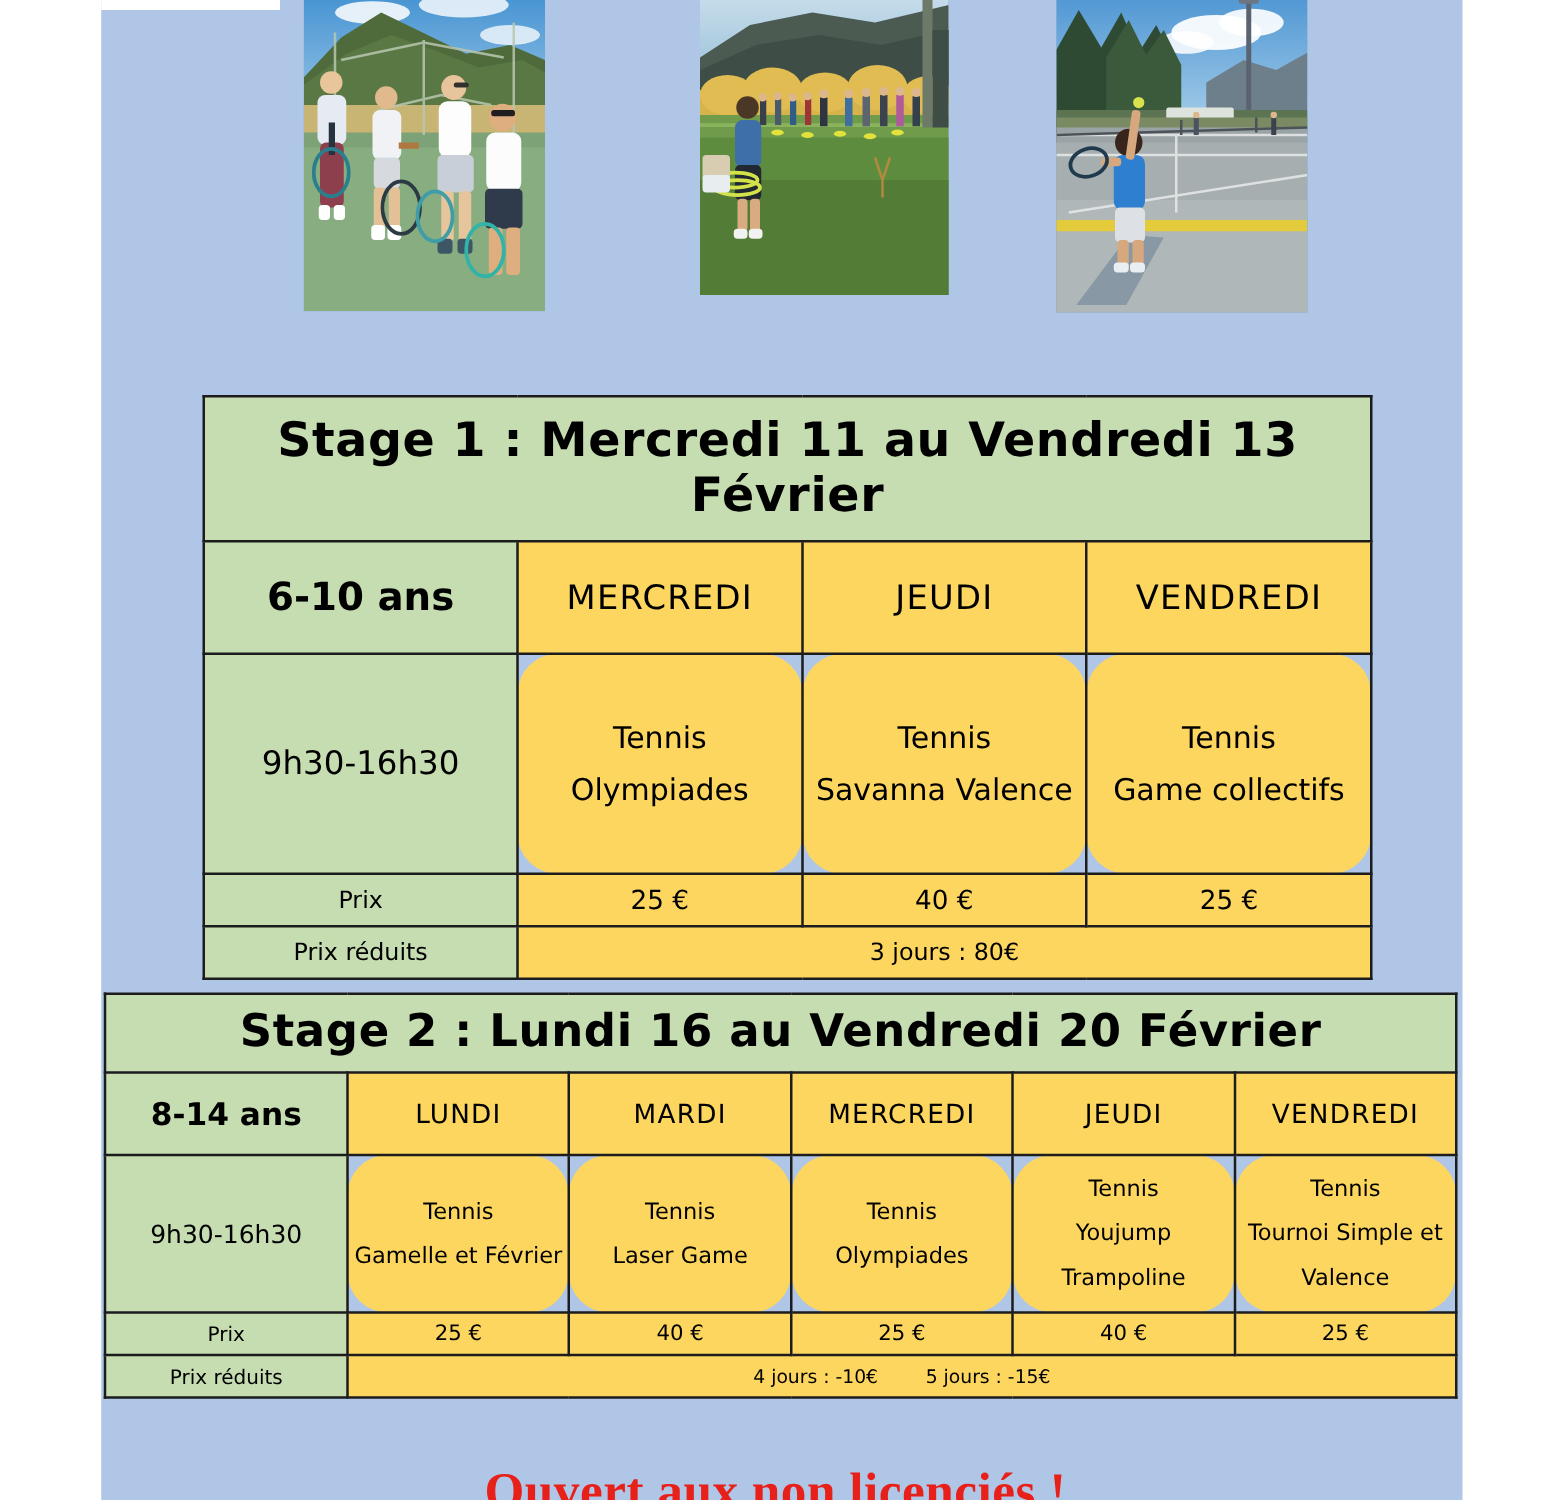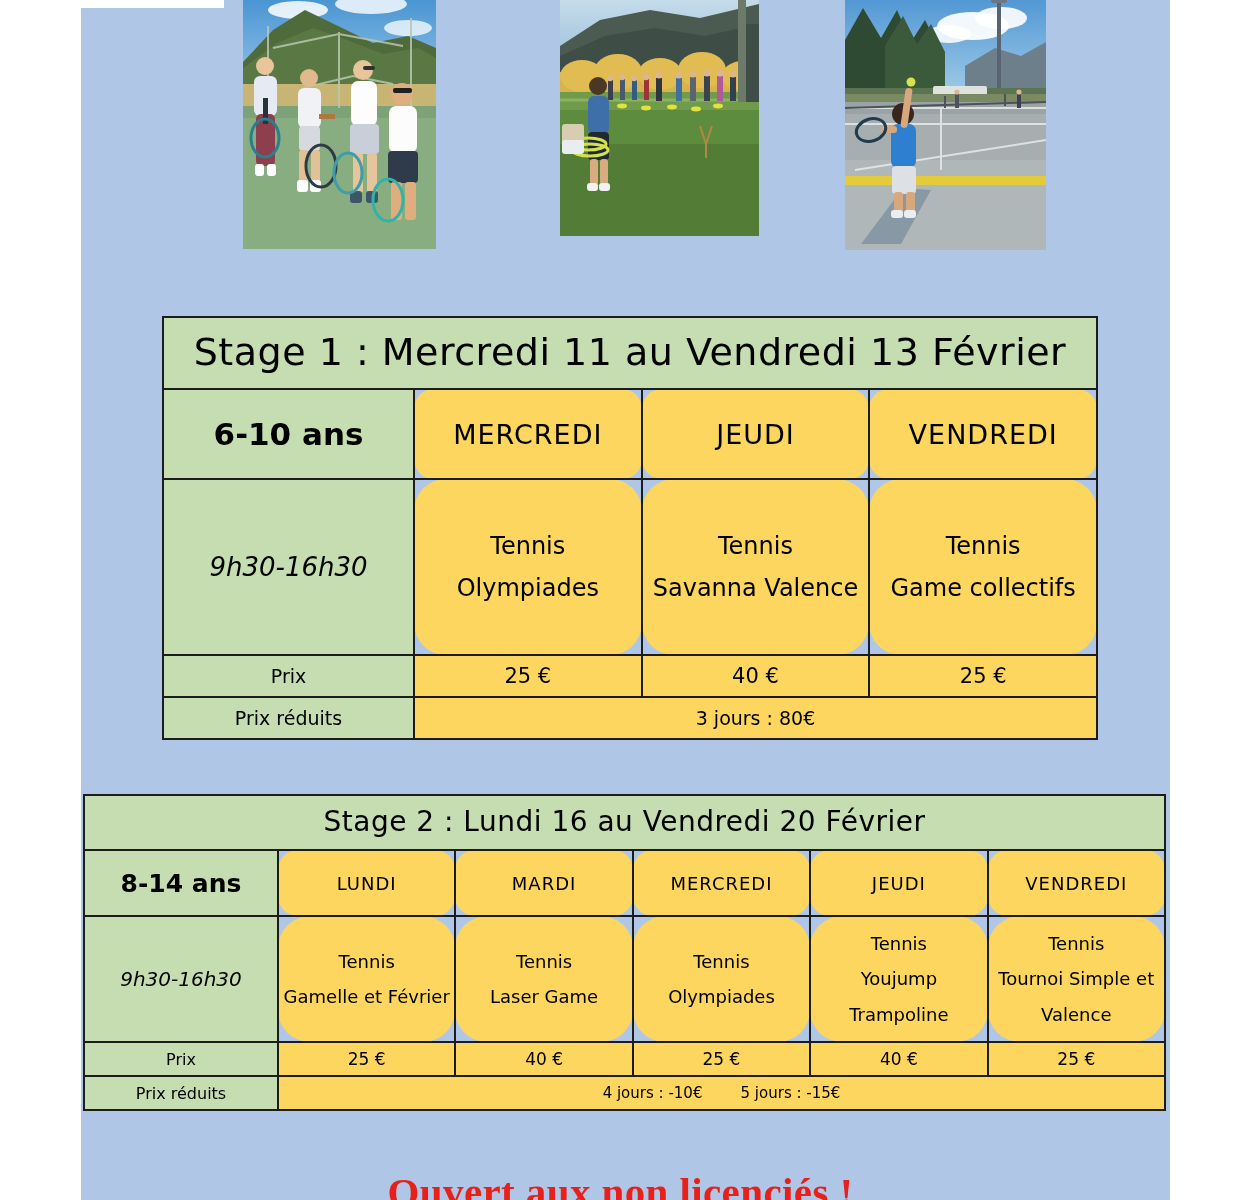--- a/index.html
+++ b/index.html
@@ -61,36 +61,34 @@
     text-align: center;
     vertical-align: middle;
     color: #000000;
     padding: 0;
   }
   .c-green  { background: #c6ddb1; }
   .c-yellow { background: #fdd65f; }
 
   .title-cell {
     font-size: 38px;
-    font-weight: normal;
+    font-weight: bold;
     letter-spacing: 0.5px;
     padding: 12px 0 14px 0 !important;
   }
   .age-cell {
     font-size: 31px;
     font-weight: bold;
   }
   .day-cell {
     font-size: 27px;
     letter-spacing: 1px;
-    border-radius: 20px;
   }
   .time-cell {
     font-size: 26px;
-    font-style: italic;
   }
   .activity-cell {
     font-size: 24px;
     line-height: 1.75;
     border-radius: 32px;
   }
   .price-label {
     font-size: 19px;
   }
   .price-cell {
@@ -99,23 +97,23 @@
   .reduced-cell {
     font-size: 19px;
   }
 
   
   #table-1 { left:162px; top:316px; width:936px; }
   #table-1 .col-head { width: 251px; }
 
   
   #table-2 { left:83px; top:794px; width:1083px; }
-  #table-2 .title-cell { font-size: 28px; padding: 9px 0 11px 0 !important; }
+  #table-2 .title-cell { font-size: 36px; padding: 9px 0 11px 0 !important; }
   #table-2 .age-cell   { font-size: 25px; }
-  #table-2 .day-cell   { font-size: 18px; }
+  #table-2 .day-cell   { font-size: 21px; }
   #table-2 .time-cell  { font-size: 20px; }
   #table-2 .activity-cell { font-size: 18px; line-height: 1.95; }
   #table-2 .price-label { font-size: 16px; }
   #table-2 .price-cell  { font-size: 17px; }
   #table-2 .reduced-cell{ font-size: 15px; }
   #table-2 .col-head { width: 194px; }
 
   .reduced-inner {
     display: inline-block;
     white-space: pre;

